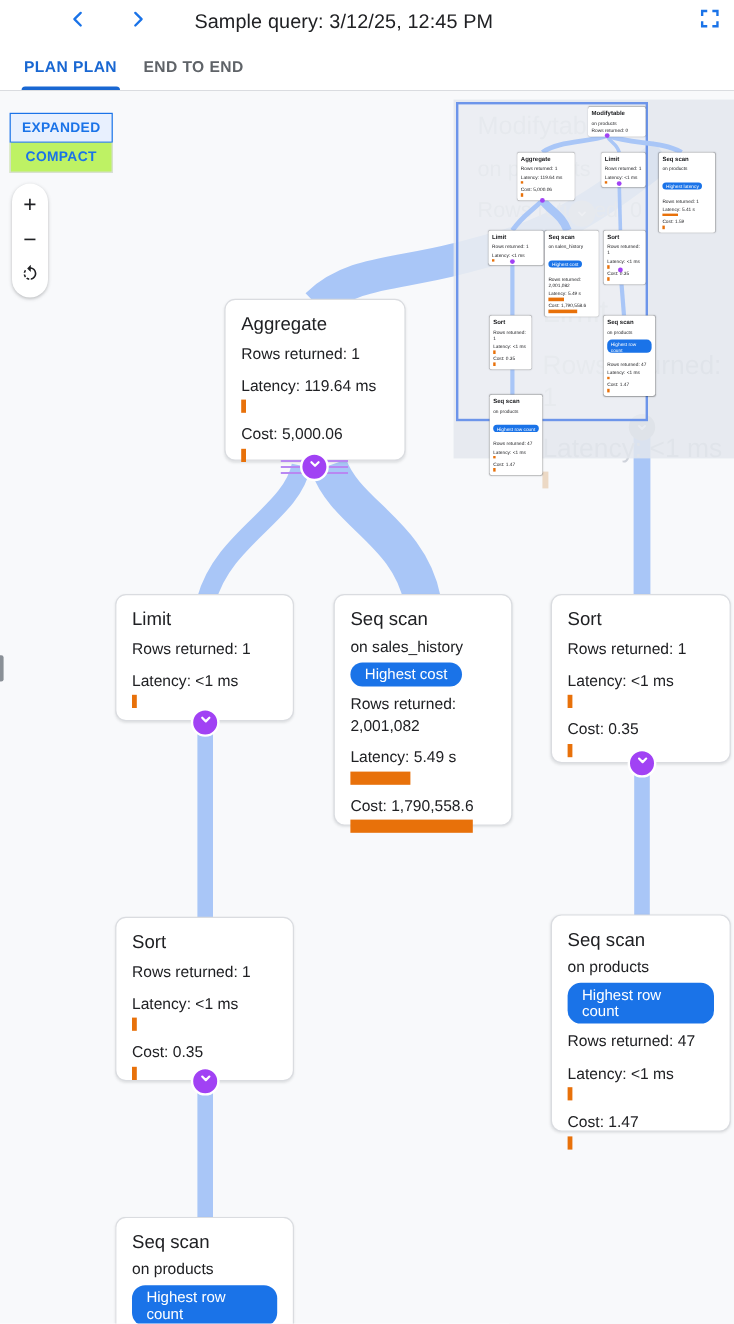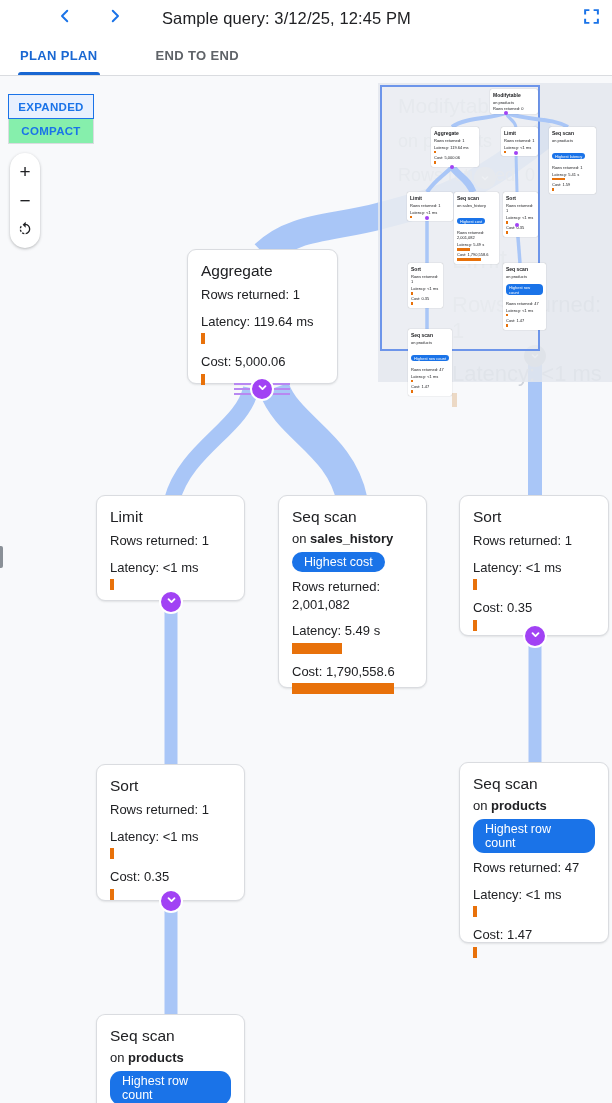--- a/index.html
+++ b/index.html
@@ -10,56 +10,56 @@
   .header{position:relative;height:36px;background:#fff;display:flex;align-items:center;padding-left:40px;}
   .hbtn{width:26px;height:26px;display:flex;align-items:center;justify-content:center;cursor:pointer;}
   .hbtn.back{margin-left:12px;}
   .hbtn.fwd{margin-left:24px;}
   .title{margin-left:34px;font-size:16.5px;color:#202124;letter-spacing:.1px;}
   .fs{position:absolute;right:8px;top:5px;width:26px;height:26px;display:flex;align-items:center;justify-content:center;}
 
   
   .tabbar{height:39px;border-bottom:1px solid #dadce0;display:flex;align-items:stretch;background:#fff;}
   .tab{position:relative;display:flex;align-items:center;font-size:13px;font-weight:700;letter-spacing:.35px;color:#5f6368;padding:0 2px;margin-left:18px;cursor:pointer;}
-  .tab.second{margin-left:54px;}
+  .tab.second{margin-left:18px;}
   .tab.active{color:#1967d2;}
   .tab.active::after{content:"";position:absolute;left:0;right:0;bottom:0;height:3px;background:#1967d2;border-radius:3px 3px 0 0;}
 
   
   .canvas{position:relative;width:612px;height:1028px;background:#f8f9fb;overflow:hidden;}
   .ribbons{position:absolute;left:0;top:0;z-index:1;}
 
   
   .ghost{position:absolute;z-index:2;color:#c7cbd3;}
   .g-mod .g1{font-size:21px;font-weight:500;}
   .g-mod .g2,.g-mod .g3{font-size:18px;margin-top:13px;}
   .g-limit .g1{font-size:26px;font-weight:500;color:#ced2da;}
   .g-limit .g2,.g-limit .g3{font-size:22px;margin-top:17px;color:#ced2da;}
   .g-tick{width:5px;height:14px;background:#ecd9c5;margin-top:6px;}
   .g-chev{position:absolute;width:22px;height:22px;border-radius:50%;background:#c9ccd3;z-index:2;display:flex;align-items:center;justify-content:center;}
 
   
   .node{position:absolute;z-index:3;background:#fff;border:1px solid #dadce0;border-radius:9px;box-shadow:0 1px 2px rgba(60,64,67,.12);padding:10px 13px 9px;box-sizing:border-box;cursor:pointer;}
   .node-title{font-size:15.5px;font-weight:500;color:#202124;margin-top:2px;}
   .node-sub{font-size:13px;color:#202124;margin-top:5px;}
-  .node-sub b{font-weight:700;}
+  .node-sub b{font-weight:400;}
   .badge{display:inline-block;background:#1a73e8;color:#fff;font-size:12.5px;border-radius:11px;padding:3px 12px;margin-top:6px;}
   .node-line{font-size:13px;color:#202124;margin-top:9px;line-height:1.35;}
   .tick{width:4px;height:11px;background:#e8710a;margin-top:3px;}
   .bar{height:11px;background:#e8710a;margin-top:3px;}
 
   
   .chev{position:absolute;z-index:4;width:20px;height:20px;border-radius:50%;background:#a142f4;border:2px solid #fff;box-sizing:content-box;display:flex;align-items:center;justify-content:center;cursor:pointer;}
   .stripes{position:absolute;z-index:4;width:56px;height:13px;background:repeating-linear-gradient(to bottom,#b888f2 0,#b888f2 2px,rgba(255,255,255,0) 2px,rgba(255,255,255,0) 5px);}
 
   
   .vtoggle{position:absolute;left:8px;top:18px;z-index:7;width:77px;}
   .vbtn{box-sizing:border-box;width:86px;height:25px;display:flex;align-items:center;justify-content:center;font-size:11.5px;font-weight:700;letter-spacing:.3px;color:#1a73e8;cursor:pointer;}
   .vbtn.sel{background:#e8f0fe;border:1px solid #1a73e8;}
-  .vbtn.unsel{background:#86efac;border:1px solid #dadce0;border-top:none;}
+  .vbtn.unsel{background:#bef264;border:1px solid #dadce0;border-top:none;}
   .zoomcard{position:absolute;left:10px;top:77px;z-index:7;width:30px;height:95px;background:#fff;border-radius:15px;box-shadow:0 1px 3px rgba(60,64,67,.35);display:flex;flex-direction:column;align-items:center;justify-content:space-between;padding:6px 0;box-sizing:border-box;}
   .zbtn{width:24px;height:24px;display:flex;align-items:center;justify-content:center;font-size:19px;color:#202124;cursor:pointer;line-height:1;}
 
   
   .panel{position:absolute;left:378px;top:7px;z-index:6;width:240px;height:299px;background:rgba(228,231,237,.84);cursor:pointer;}
   .viewport{position:absolute;left:2px;top:2px;width:160px;height:266px;border:2px solid #6d95ea;background:rgba(255,255,255,.22);box-sizing:border-box;}
   .mini-node{position:absolute;background:#fff;border-radius:2px;padding:3px;box-shadow:0 0 1px rgba(0,0,0,.35);line-height:1.3;z-index:2;}
   .mn-title{font-size:5px;font-weight:700;color:#202124;}
   .mn-sub{font-size:4px;color:#202124;margin-top:1px;}
   .mn-badge{display:inline-block;font-size:4px;background:#1a73e8;color:#fff;border-radius:4px;padding:.5px 3px;margin-top:1px;}

